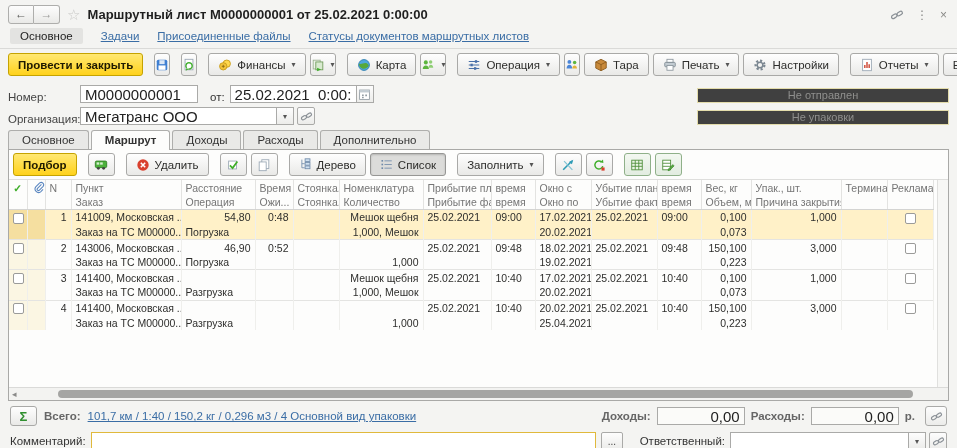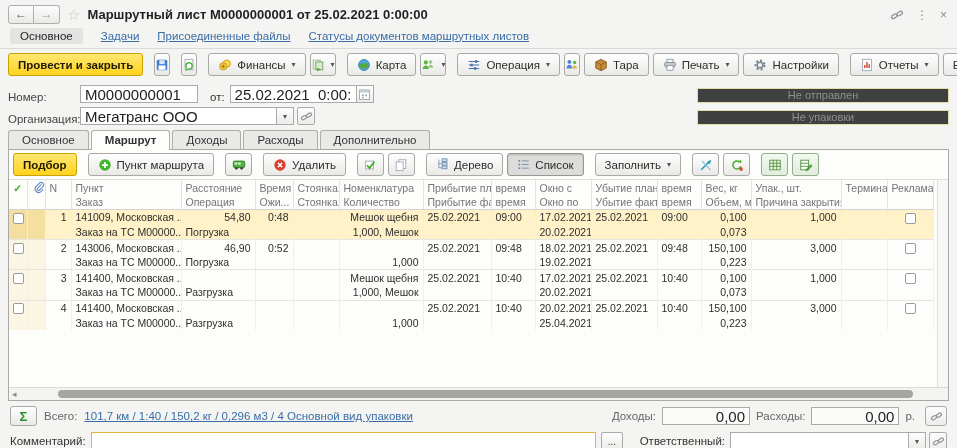--- a/index.html
+++ b/index.html
@@ -93,21 +93,21 @@
   tr.sel td.gut { background:#f5dfa0; }
   .cb { display:inline-block; width:11px; height:11px; border:1px solid #9b9b99; border-radius:2px; background:#fff; vertical-align:middle; cursor:pointer; }
   .vscroll { width:11px; flex:none; background:#f7f7f5; border-left:1px solid #e0e0de; }
   .hscroll { height:13px; border-top:1px solid #dadad8; background:#f3f3f1; display:flex; align-items:center; padding:0 3px; gap:3px; }
   .hs-btn { color:#8a8a88; font-size:9px; line-height:9px; cursor:pointer; flex:none; }
   .hthumb { height:8px; width:855px; margin-left:38px; background:#a5a5a3; border-radius:4px; cursor:grab; }
 
   
   .totalsrow { display:flex; align-items:center; gap:7px; padding:6px 10px 4px 10px; height:28px; }
   .sumbtn { width:25px; height:20px; font-weight:700; color:#2f8f2f; font-size:13px; }
-  .muted { color:#666; }
+  .muted { color:#666;font-weight:bold; }
   .totlink { color:#3a6da5; text-decoration:underline; cursor:pointer; white-space:nowrap; }
   .money { width:88px; text-align:right; background:#fbfbf9; }
   .commentrow { display:flex; align-items:center; gap:5px; padding:2px 10px 0 10px; height:22px; }
   .comment-inp { width:520px; border:1.5px solid #e0b93c; }
   .resp-label { margin-left:12px; }
 </style>
 </head>
 <body>
 
 <div>
@@ -295,27 +295,20 @@
     <span class="dtab">Доходы</span>
     <span class="dtab">Расходы</span>
     <span class="dtab">Дополнительно</span>
   </div>
 
   <div class="panel">
     <div class="ttoolbar">
       <button class="btn btn-primary">
           <span>Подбор</span>
         </button>
-      <button class="btn gap">
-        <svg class="ic" viewBox="0 0 16 16">
-            <circle cx="8" cy="8" r="6.5" fill="#44b42c"></circle>
-            <path d="M8 4.5v7M4.5 8h7" stroke="#fff" stroke-width="2"></path>
-          </svg>
-        <span>Пункт маршрута</span>
-      </button>
       <button class="btn icon-only gap">
         <svg class="ic" viewBox="0 0 16 16">
             <rect x="1.5" y="3.5" width="13" height="7.5" rx="1.5" fill="#4db13c" stroke="#2e7f22"></rect>
             <rect x="3" y="5" width="3" height="2.6" fill="#d6efd0"></rect>
             <rect x="7" y="5" width="3" height="2.6" fill="#d6efd0"></rect>
             <circle cx="5" cy="11.8" r="1.6" fill="#444"></circle>
             <circle cx="11" cy="11.8" r="1.6" fill="#444"></circle>
           </svg>
       </button>
       <button class="btn gap">

